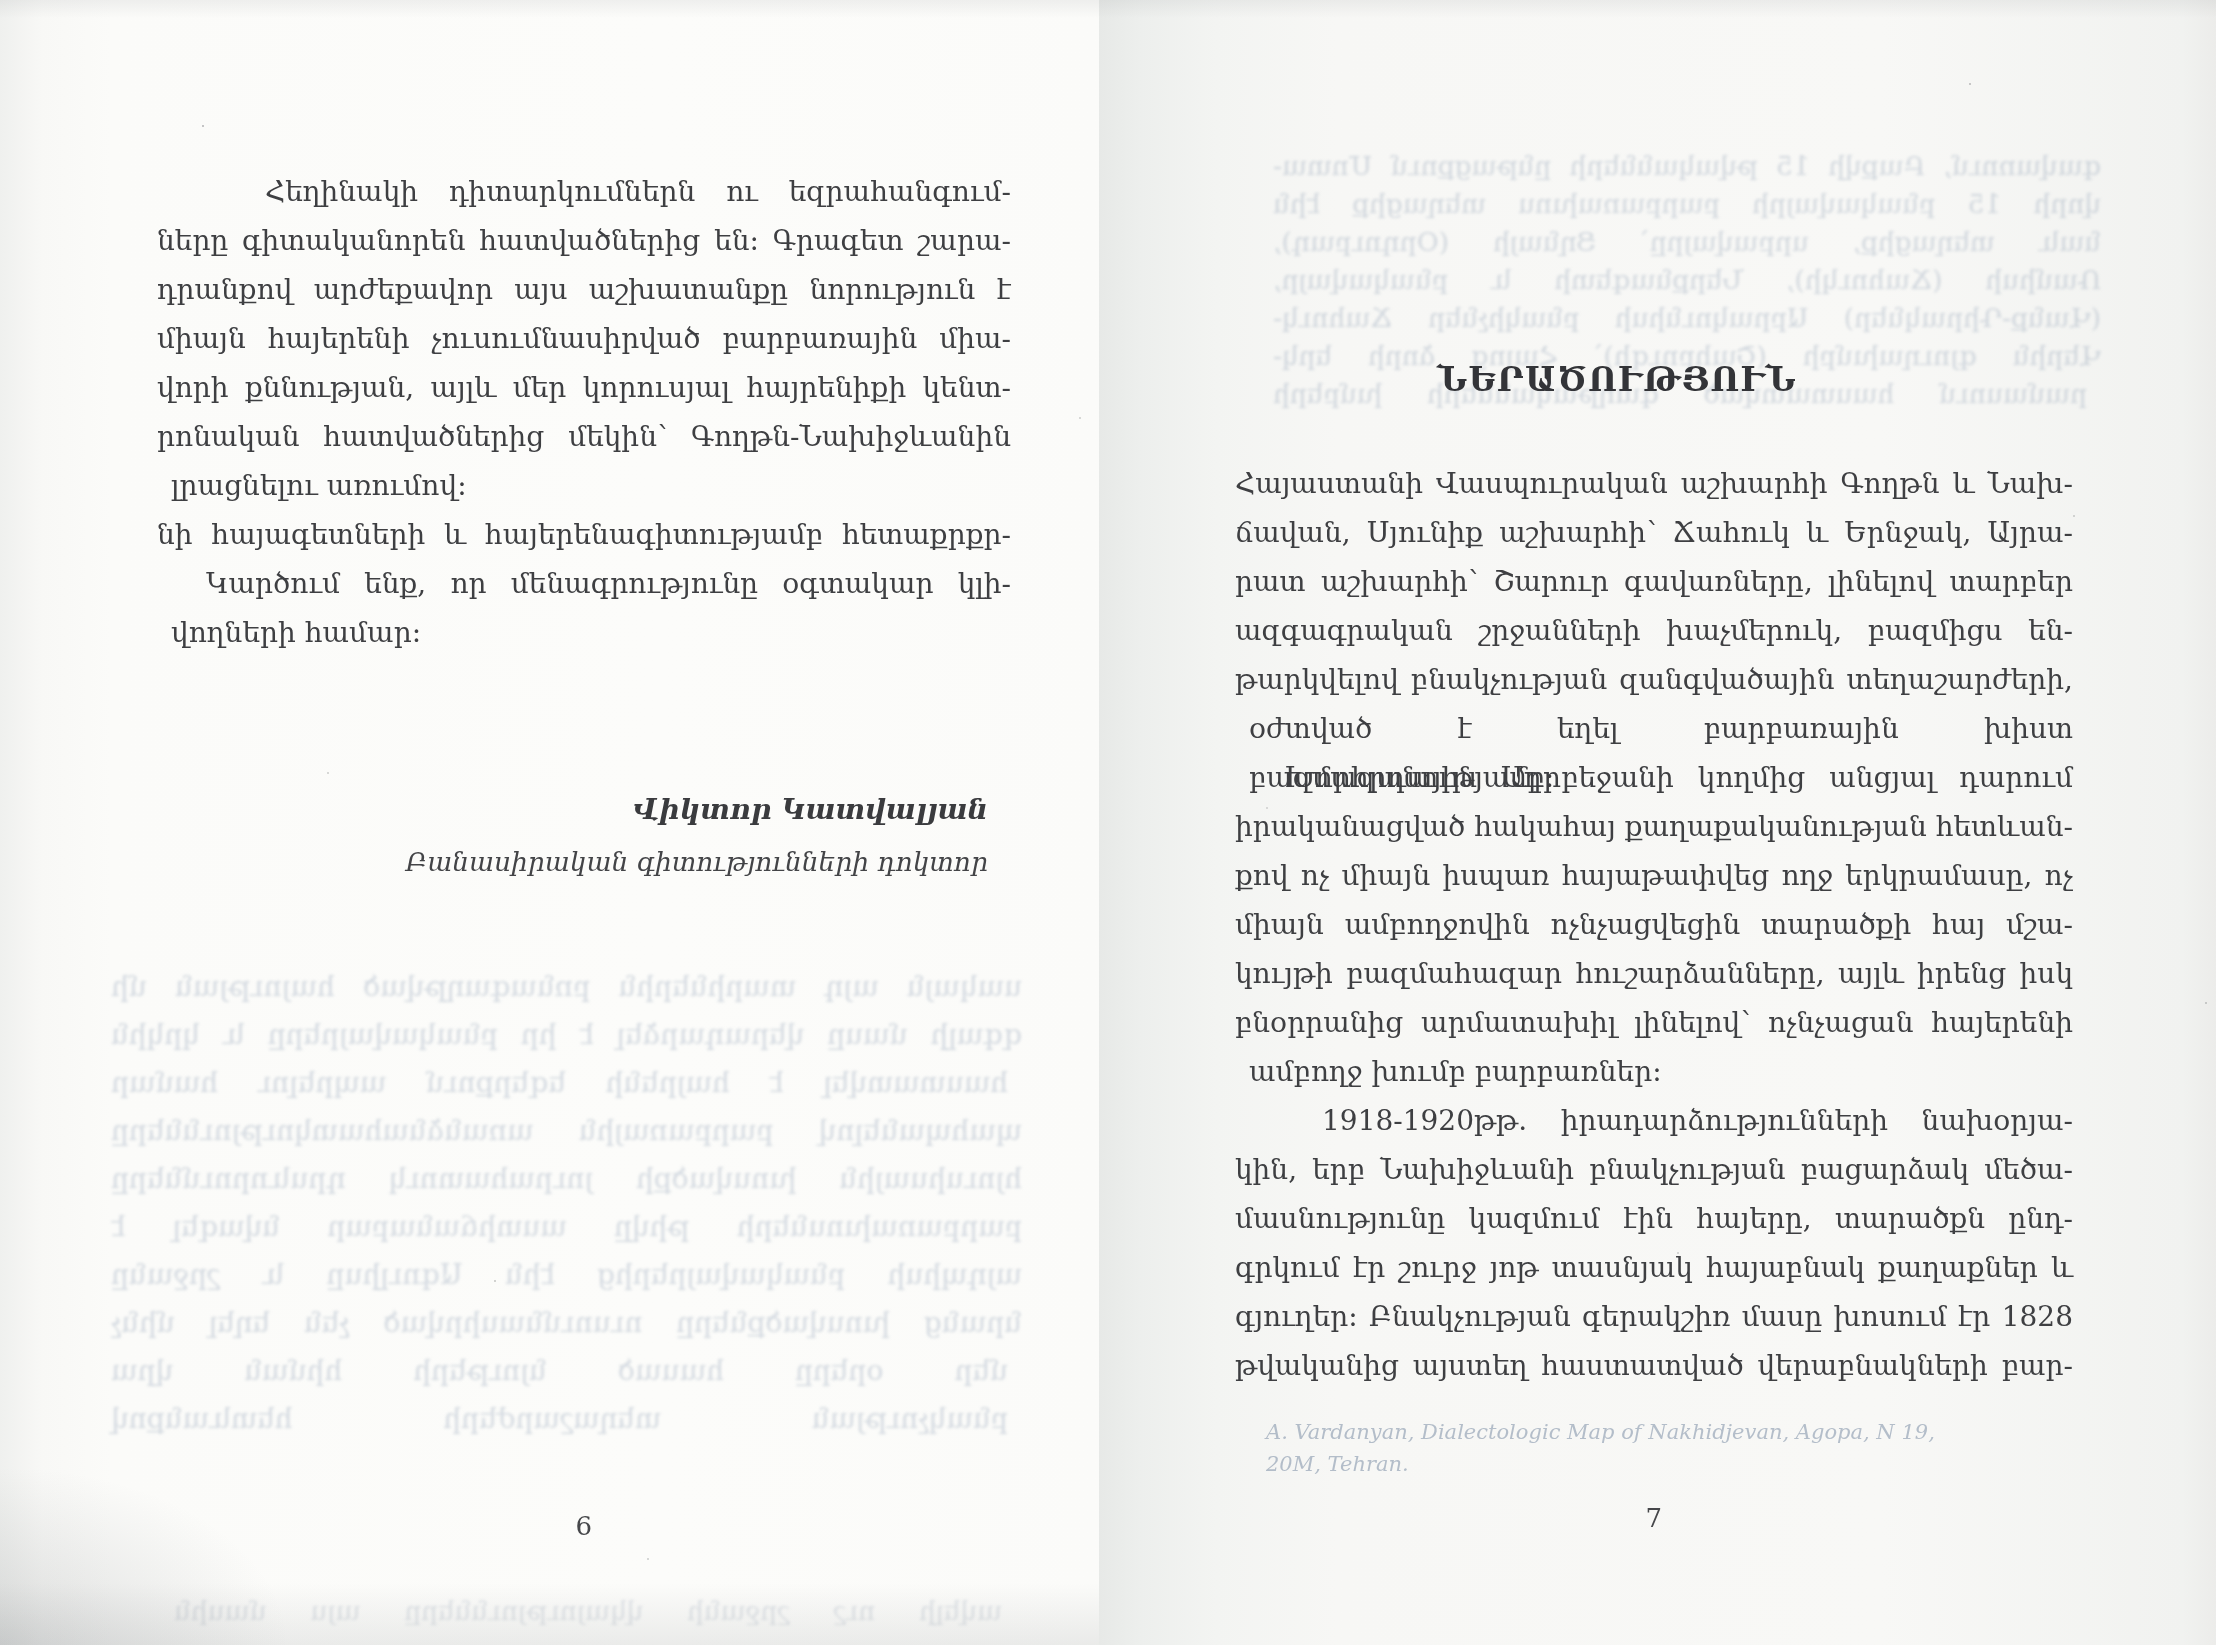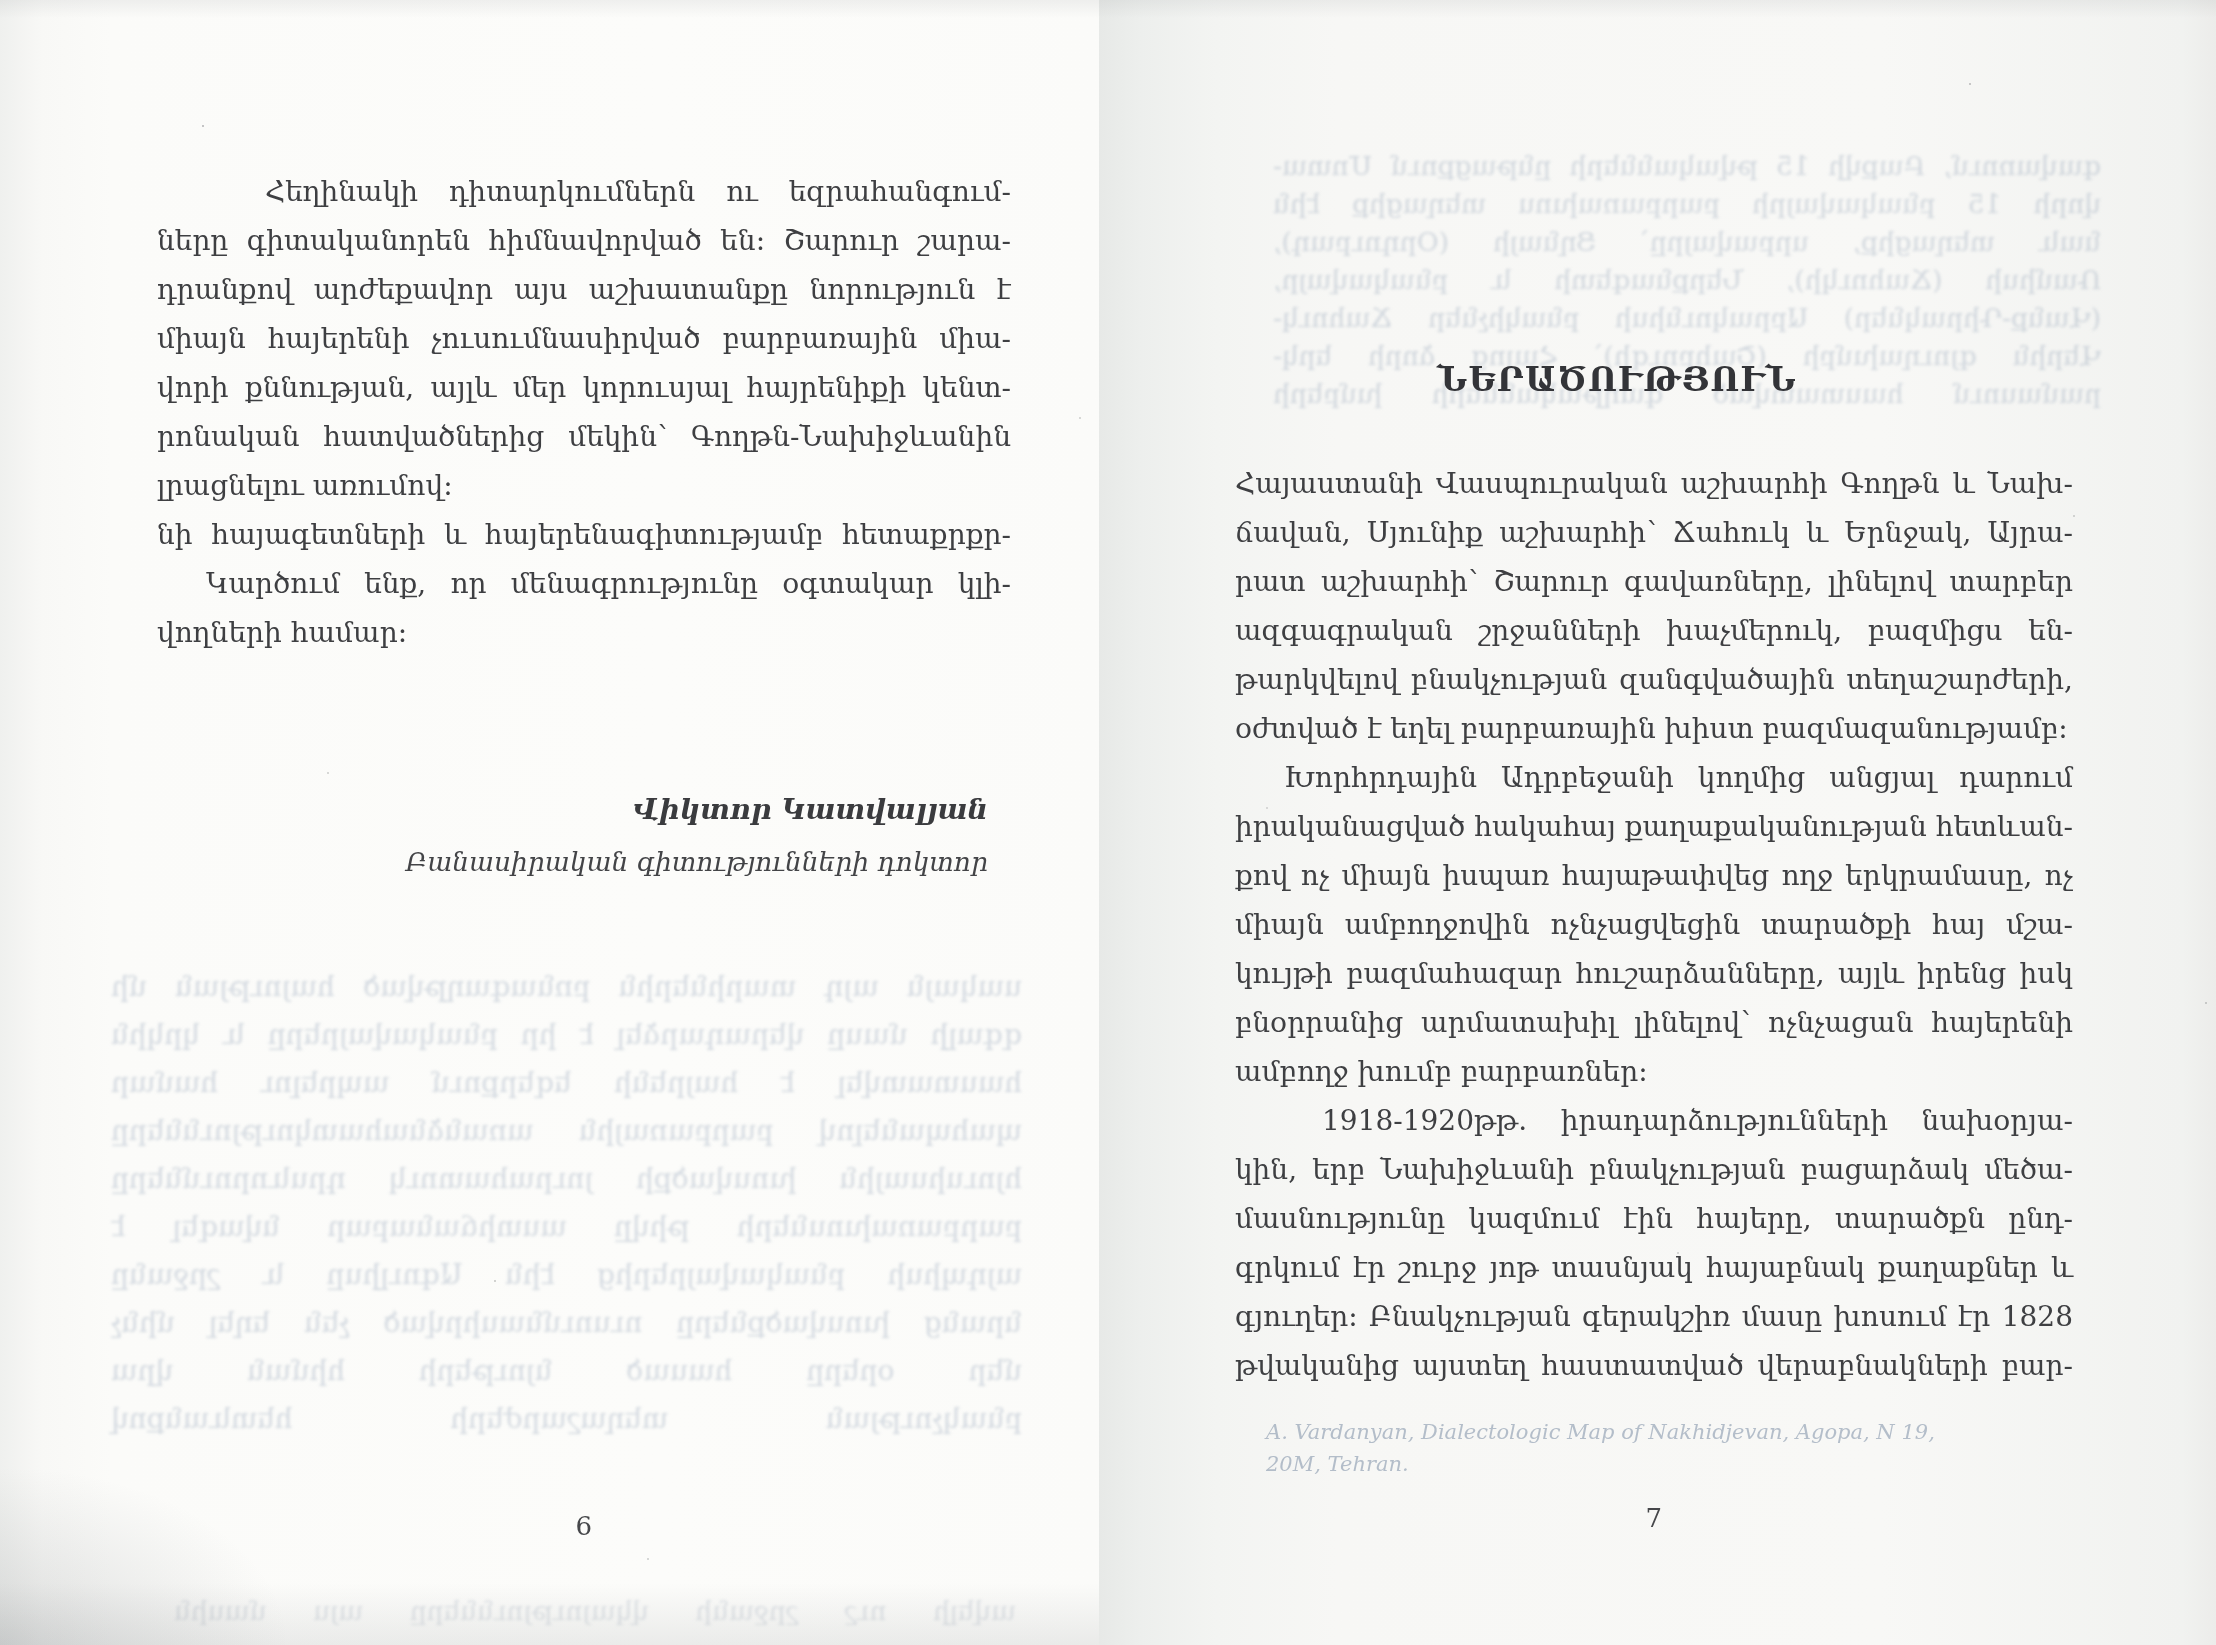--- a/index.html
+++ b/index.html
@@ -28,21 +28,21 @@
     background:rgba(90,92,95,.45);
     box-shadow: 292px 1155px 0 rgba(90,92,95,.35), 877px 292px 0 rgba(90,92,95,.3),
       1767px -42px 0 rgba(90,92,95,.4), 2003px 877px 0 rgba(90,92,95,.35),
       445px 1433px 0 rgba(90,92,95,.3), 1475px 1127px 0 rgba(90,92,95,.28),
       1064px 682px 0 rgba(90,92,95,.25), 1871px 390px 0 rgba(90,92,95,.3),
       125px 647px 0 rgba(90,92,95,.3);}
   
   .textblock{position:absolute;font-size:28px;}
   .line{height:49px;line-height:49px;text-align:justify;text-align-last:justify;}
   .rp .line{height:49px;line-height:49px;}
-  .line.end{text-align-last:left;}
+  .line.end{text-align-last:left;margin-left:14px;}
   .ind155 .line.ind{text-indent:108px;}
   .ind140 .line.ind{text-indent:97px;}
   .ind125 .line.ind{text-indent:87px;}
   .ind70  .line.ind{text-indent:49px;}
   
   .lp-text{left:157px;top:167px;width:854px;}
   .signature{position:absolute;left:157px;top:783px;width:831px;text-align:right;}
   .sig-name{font-size:28.5px;font-weight:bold;font-style:italic;line-height:53px;color:#3a3b3e;}
   .sig-title{font-size:26.4px;font-style:italic;line-height:51px;color:#434447;}
   .pagenum{position:absolute;font-size:26px;color:#46474a;letter-spacing:0.7px;}
@@ -89,21 +89,21 @@
         <div class="line end">բնակչության տեղաշարժերի հետևանքով</div>
       </div>
 
     <div class="ghost ghost-left-band">
         <div class="line end">ավելի ուշ շրջանի վկայությունները այս մասին</div>
       </div>
 
     <div class="textblock lp-text">
       <div class="para ind155">
           <div class="line ind">Հեղինակի դիտարկումներն ու եզրահանգում-</div>
-          <div class="line">ները գիտականորեն հիմնավորված են: Շարուր շարա-</div>
+          <div class="line">ները գիտականորեն հատվածներից են: Գրագետ շարա-</div>
           <div class="line">դրանքով արժեքավոր այս աշխատանքը նորություն է</div>
           <div class="line">միայն հայերենի չուսումնասիրված բարբառային միա-</div>
           <div class="line">վորի քննության, այլև մեր կորուսյալ հայրենիքի կենտ-</div>
           <div class="line">րոնական հատվածներից մեկին՝ Գողթն-Նախիջևանին</div>
           <div class="line end">լրացնելու առումով:</div>
         </div>
       <div class="para ind70">
           <div class="line">նի հայագետների և հայերենագիտությամբ հետաքրքր-</div>
           <div class="line ind">Կարծում ենք, որ մենագրությունը օգտակար կլի-</div>
           <div class="line end">վողների համար:</div>

